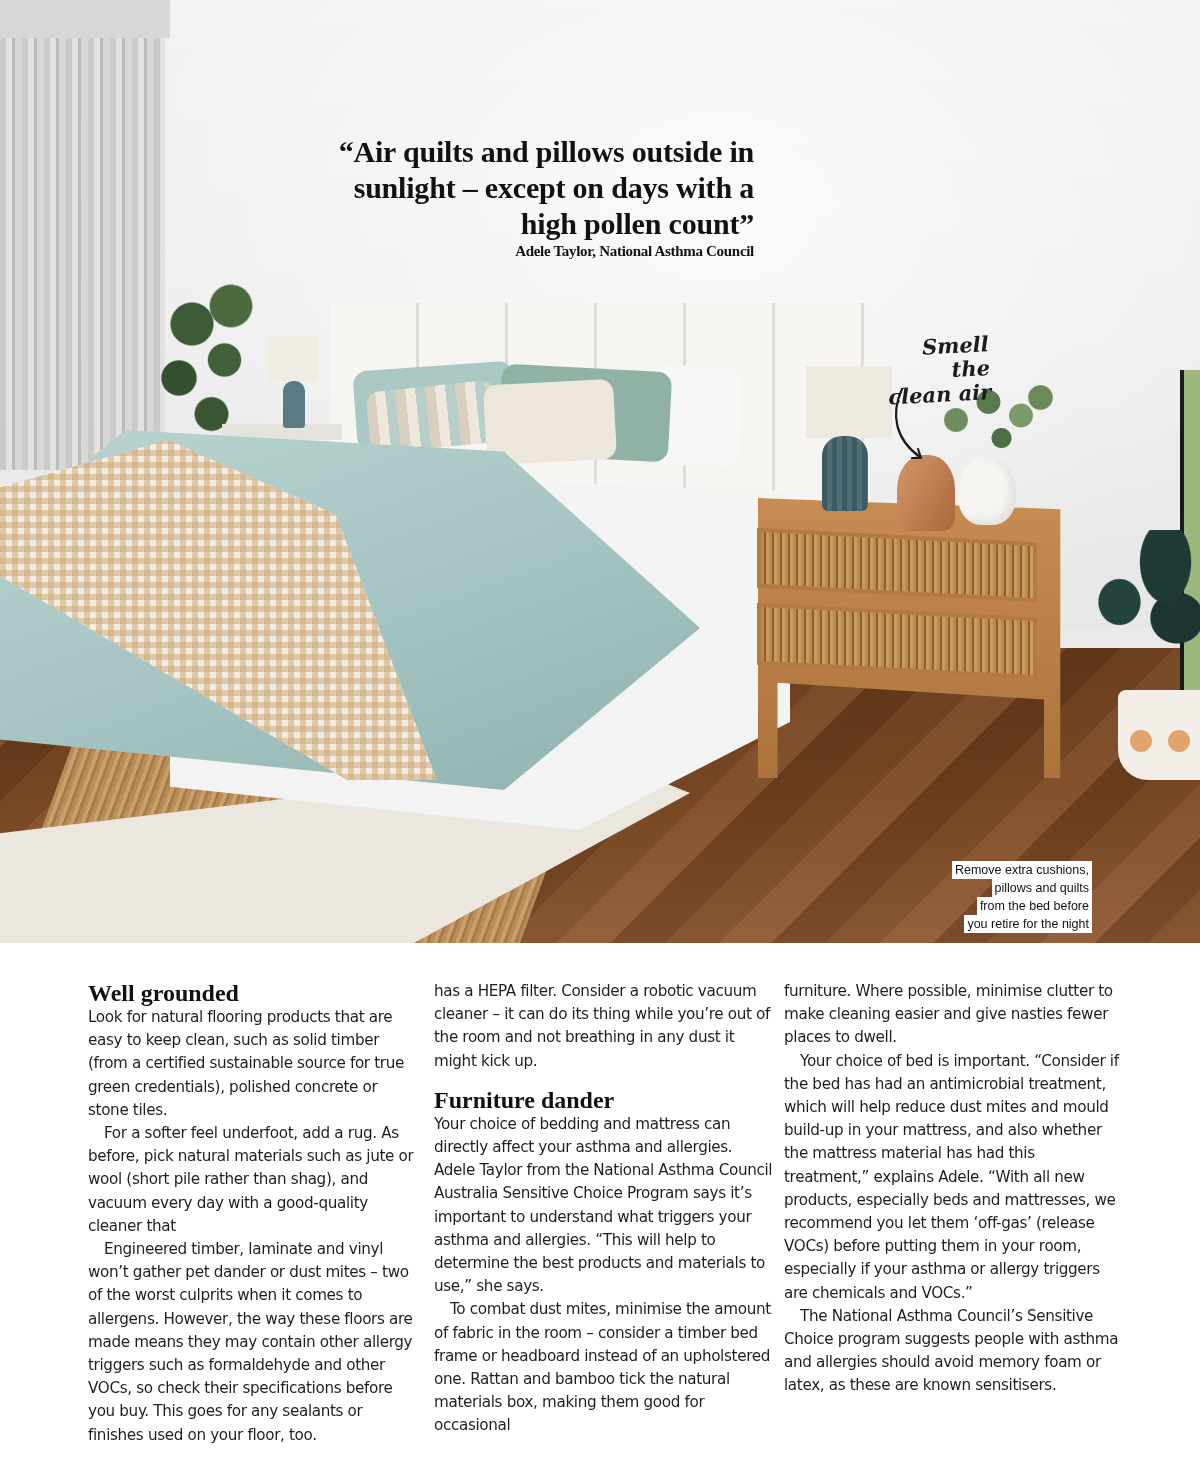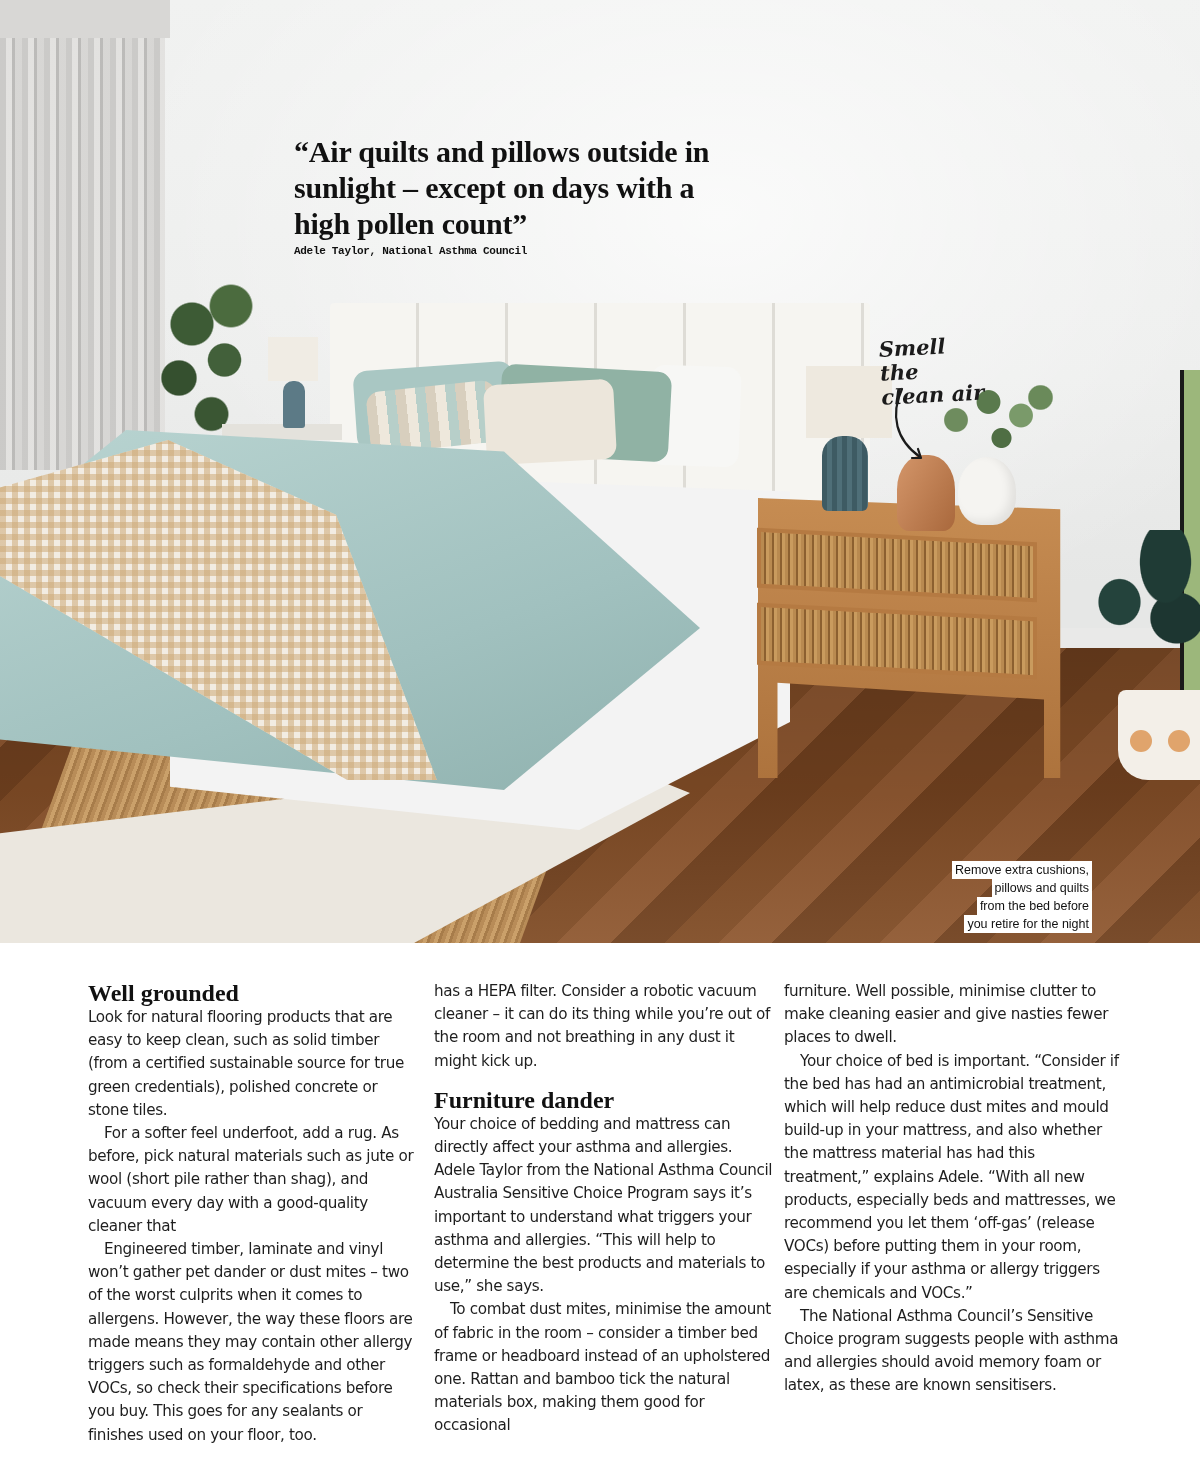--- a/index.html
+++ b/index.html
@@ -1,20 +1,20 @@
 <!DOCTYPE html>
 <html><head>
 <meta charset="utf-8">
 <style>
   * { box-sizing: border-box; margin: 0; padding: 0; }
   body { width: 1200px; height: 1473px; background: #ffffff; overflow: hidden; position: relative; font-family: "Liberation Sans", sans-serif; color: #1d1d1b; }
 
   
   .photo { position: absolute; left: 0; top: 0; width: 1200px; height: 943px; overflow: hidden;
-    background: linear-gradient(180deg, #f1f2f1 0%, #ecedec 40%, #e6e7e6 62%); }
+    background: linear-gradient(180deg, #f1f2f1 0%, #ecedec 40%, #e6e7e6 62%); text-align: right; }
   .wall-shade { position: absolute; left: 0; top: 0; width: 1200px; height: 720px;
     background: radial-gradient(ellipse at 60% 30%, rgba(255,255,255,0.7) 0%, rgba(255,255,255,0) 60%); }
   .curtain { position: absolute; left: 0; top: 0; width: 165px; height: 470px;
     background: repeating-linear-gradient(90deg, #c9c8c6 0 6px, #e2e1df 6px 12px, #b9b8b6 12px 15px, #d6d5d3 15px 22px); opacity: .95; }
   .curtain-top { position: absolute; left: 0; top: 0; width: 170px; height: 38px; background: #d8d7d5; }
   .floor { position: absolute; left: 0; top: 640px; width: 1200px; height: 303px;
     background: repeating-linear-gradient(135deg, #7d4a25 0 38px, #8c5630 38px 76px, #6e3f1e 76px 114px), #7a4826; }
   .floor::after { content:""; position:absolute; inset:0; background: linear-gradient(180deg, rgba(0,0,0,0.15), rgba(0,0,0,0.05) 50%, rgba(255,230,200,0.08)); }
   .skirting { position: absolute; left: 760px; top: 628px; width: 440px; height: 20px; background: #e9e9e8; }
   .rug-jute { position: absolute; left: 0; top: 700px; width: 520px; height: 243px;
@@ -50,21 +50,21 @@
   .vase { position: absolute; left: 958px; top: 457px; width: 58px; height: 68px; background: #f5f4f1; border-radius: 50% 50% 40% 40%; box-shadow: inset -6px -4px 10px rgba(0,0,0,.08); }
   .eucalyptus { position: absolute; left: 930px; top: 375px; width: 130px; height: 90px; background: radial-gradient(circle at 20% 50%, #6e8c5e 0 10%, transparent 11%), radial-gradient(circle at 45% 30%, #5a7a4d 0 12%, transparent 13%), radial-gradient(circle at 70% 45%, #7a9a6a 0 11%, transparent 12%), radial-gradient(circle at 55% 70%, #4f6e44 0 10%, transparent 11%), radial-gradient(circle at 85% 25%, #6a8a5a 0 9%, transparent 10%); }
   .plant-right { position: absolute; left: 1085px; top: 530px; width: 115px; height: 160px; background: radial-gradient(ellipse at 70% 20%, #1f3b35 0 22%, transparent 23%), radial-gradient(ellipse at 30% 45%, #24433c 0 18%, transparent 19%), radial-gradient(ellipse at 80% 55%, #1d3631 0 20%, transparent 21%); }
   .pot-right { position: absolute; left: 1118px; top: 690px; width: 82px; height: 90px; background: #f3efe8; border-radius: 8px 0 0 30px; }
   .pot-dot { position: absolute; width: 22px; height: 22px; background: #e0a46c; border-radius: 50%; }
   .window-edge { position: absolute; left: 1180px; top: 370px; width: 20px; height: 320px; background: linear-gradient(90deg, #1a1a1a 0 4px, #9cb77b 4px); }
 
   
   .pullquote { position: absolute; left: 294px; top: 134px; width: 460px; }
   .pullquote .q { font-family: "Liberation Serif", serif; font-weight: 700; font-size: 30px; line-height: 36px; color: #111; letter-spacing: -0.2px; }
-  .pullquote .attr { font-family: Liberation Mono, monospace; font-weight: 700; font-size: 11px; line-height: 16px; margin-top: 1px; color: #111; letter-spacing: -0.3px; }
+  .pullquote .attr { font-family: Liberation Serif, serif; font-weight: 700; font-size: 15px; line-height: 16px; margin-top: 1px; color: #111; letter-spacing: -0.3px; }
 
   
   .hand-note { position: absolute; left: 880px; top: 335px; width: 110px; font-family: "DejaVu Serif", serif; font-style: italic; font-weight: 700; font-size: 21px; line-height: 24px; color: #1b1b1b; transform: rotate(-3deg); }
   .arrow { position: absolute; left: 890px; top: 385px; width: 40px; height: 80px; }
 
   
   .caption { position: absolute; right: 108px; top: 861px; display: flex; flex-direction: column; align-items: flex-end; }
   .caption span { background: #ffffff; font-family: "Liberation Sans", sans-serif; font-size: 12.5px; line-height: 18px; padding: 0 3px; color: #111; white-space: nowrap; }
 
   
@@ -146,16 +146,16 @@
 </div>
 
 <div class="col col2">
   <p>has a HEPA filter. Consider a robotic vacuum cleaner – it can do its thing while you’re out of the room and not breathing in any dust it might kick up.</p>
   <h2>Furniture dander</h2>
   <p>Your choice of bedding and mattress can directly affect your asthma and allergies. Adele Taylor from the National Asthma Council Australia Sensitive Choice Program says it’s important to understand what triggers your asthma and allergies. “This will help to determine the best products and materials to use,” she says.</p>
   <p class="indent">To combat dust mites, minimise the amount of fabric in the room – consider a timber bed frame or headboard instead of an upholstered one. Rattan and bamboo tick the natural materials box, making them good for occasional</p>
 </div>
 
 <div class="col col3">
-  <p>furniture. Well possible, minimise clutter to make cleaning easier and give nasties fewer places to dwell.</p>
+  <p>furniture. Where possible, minimise clutter to make cleaning easier and give nasties fewer places to dwell.</p>
   <p class="indent">Your choice of bed is important. “Consider if the bed has had an antimicrobial treatment, which will help reduce dust mites and mould build-up in your mattress, and also whether the mattress material has had this treatment,” explains Adele. “With all new products, especially beds and mattresses, we recommend you let them ‘off-gas’ (release VOCs) before putting them in your room, especially if your asthma or allergy triggers are chemicals and VOCs.”</p>
   <p class="indent">The National Asthma Council’s Sensitive Choice program suggests people with asthma and allergies should avoid memory foam or latex, as these are known sensitisers.</p>
 </div>
 
 </body></html>

